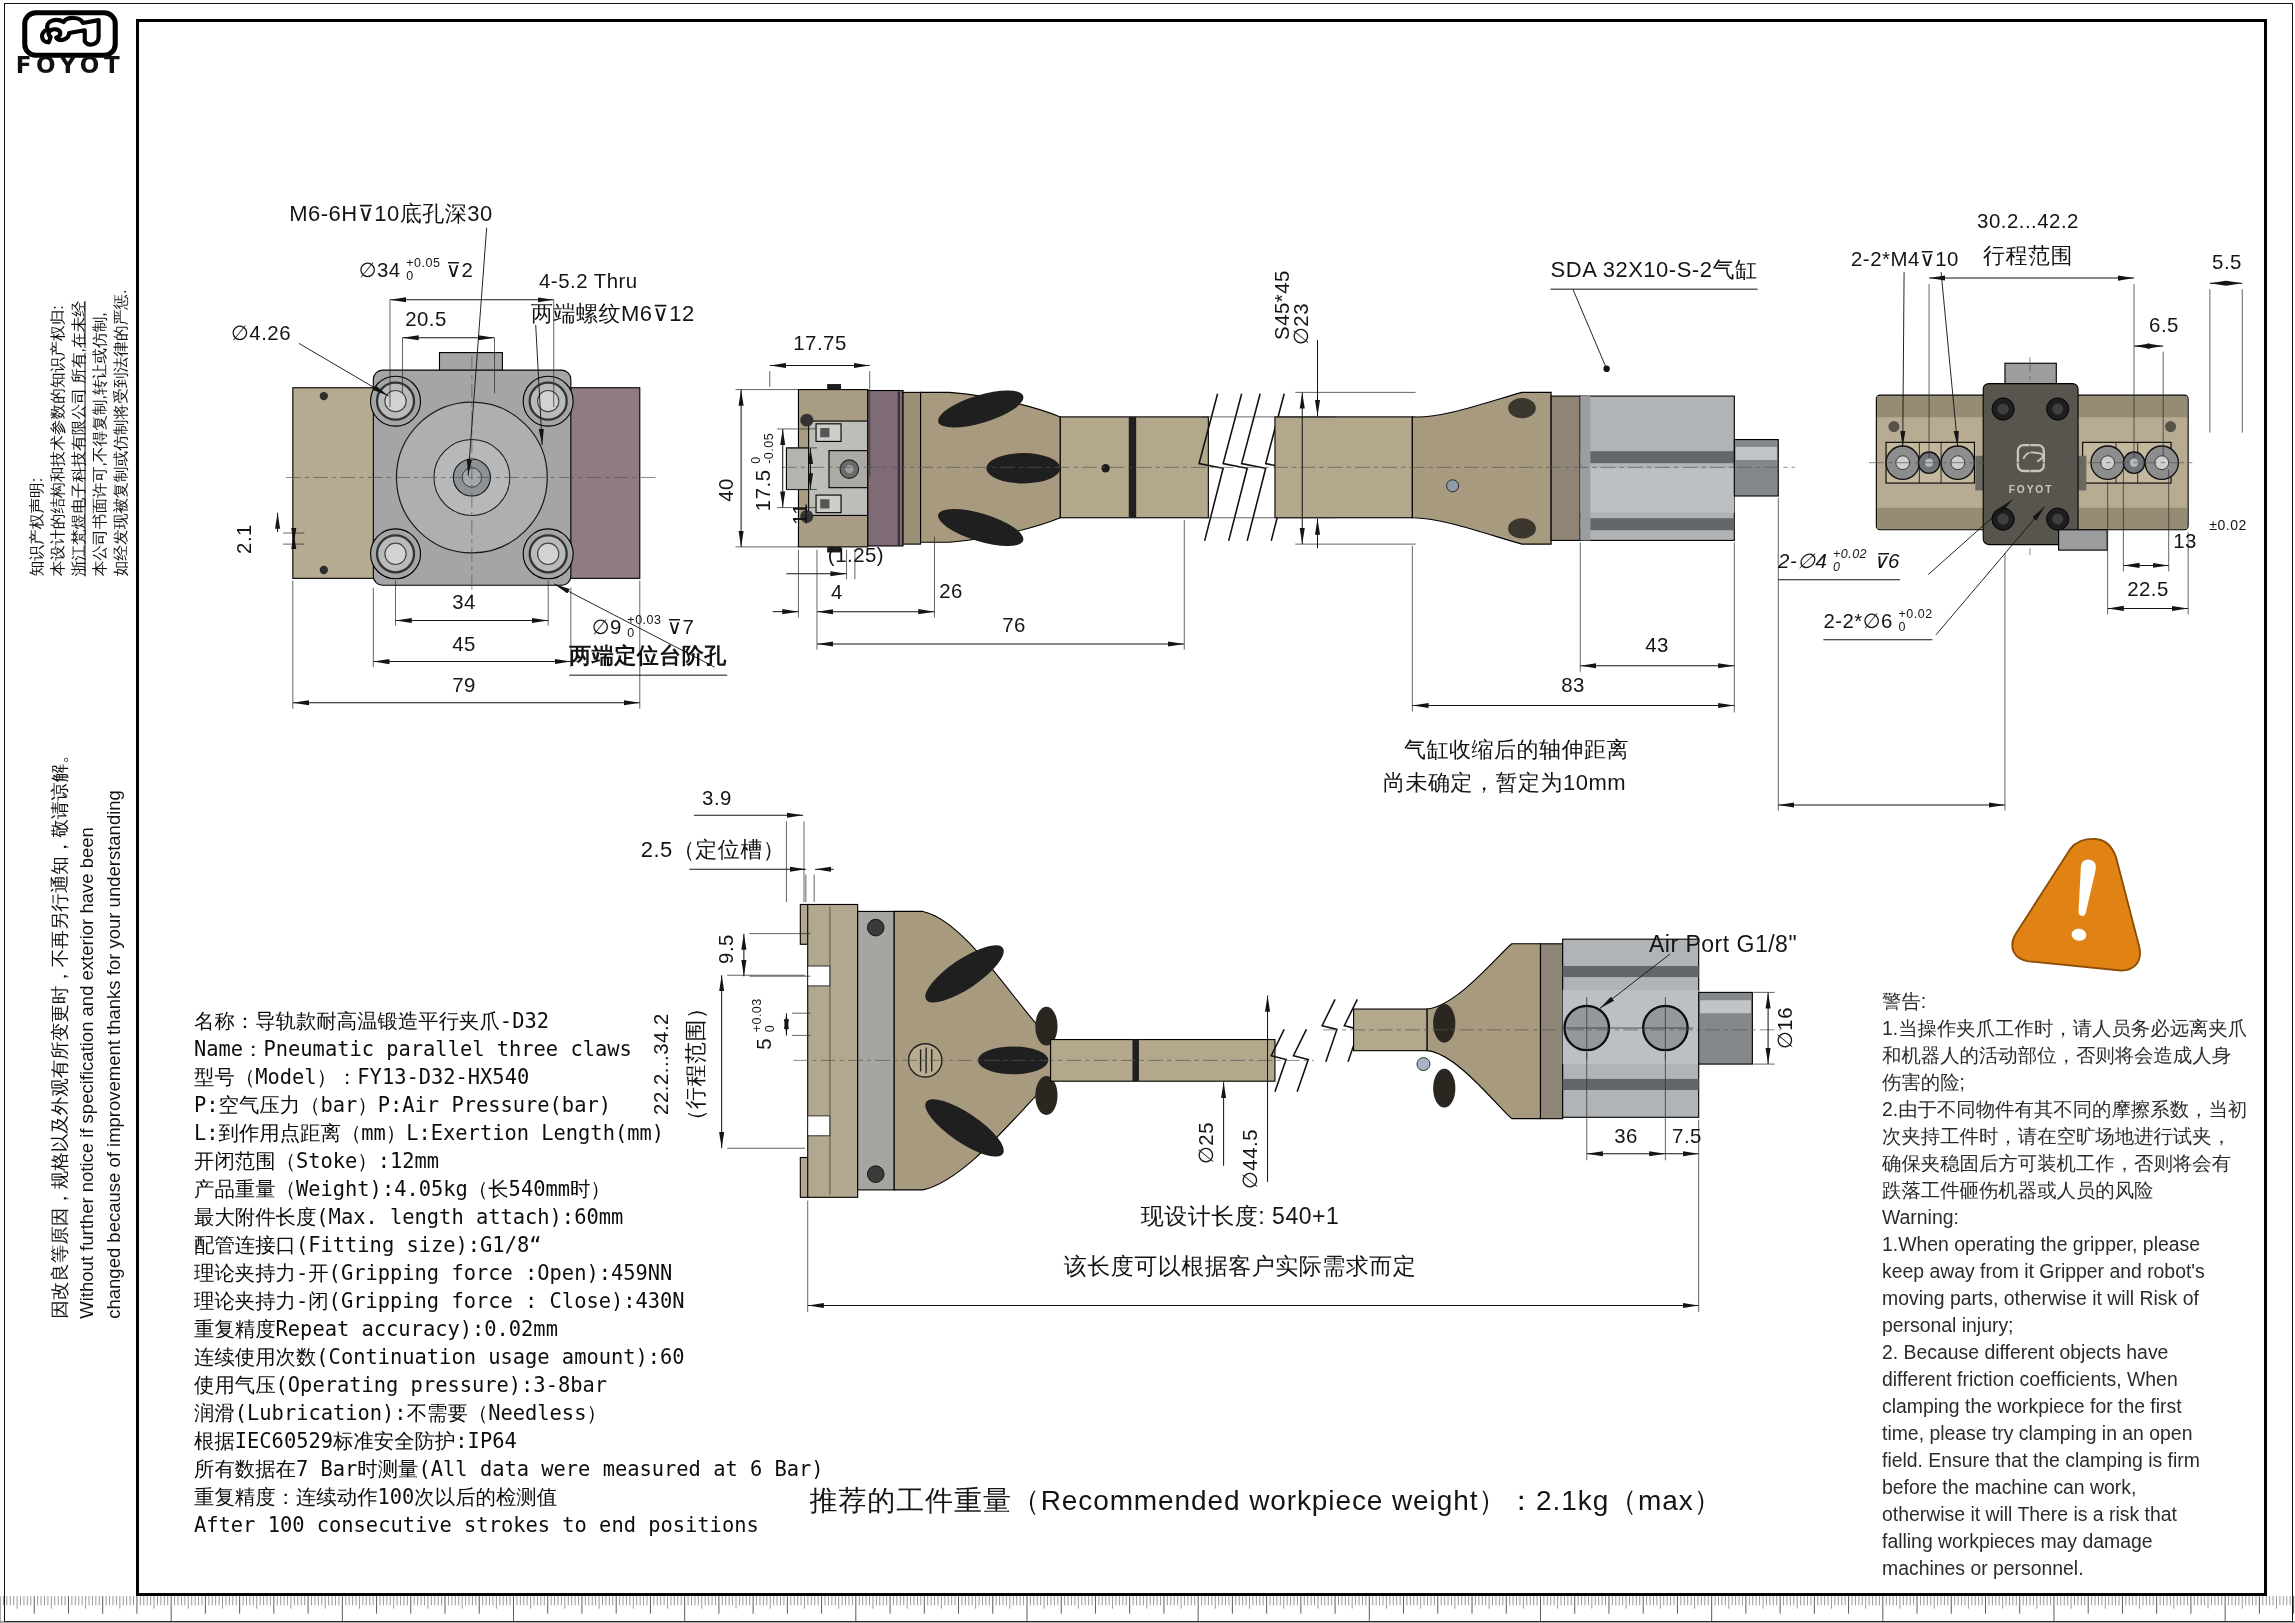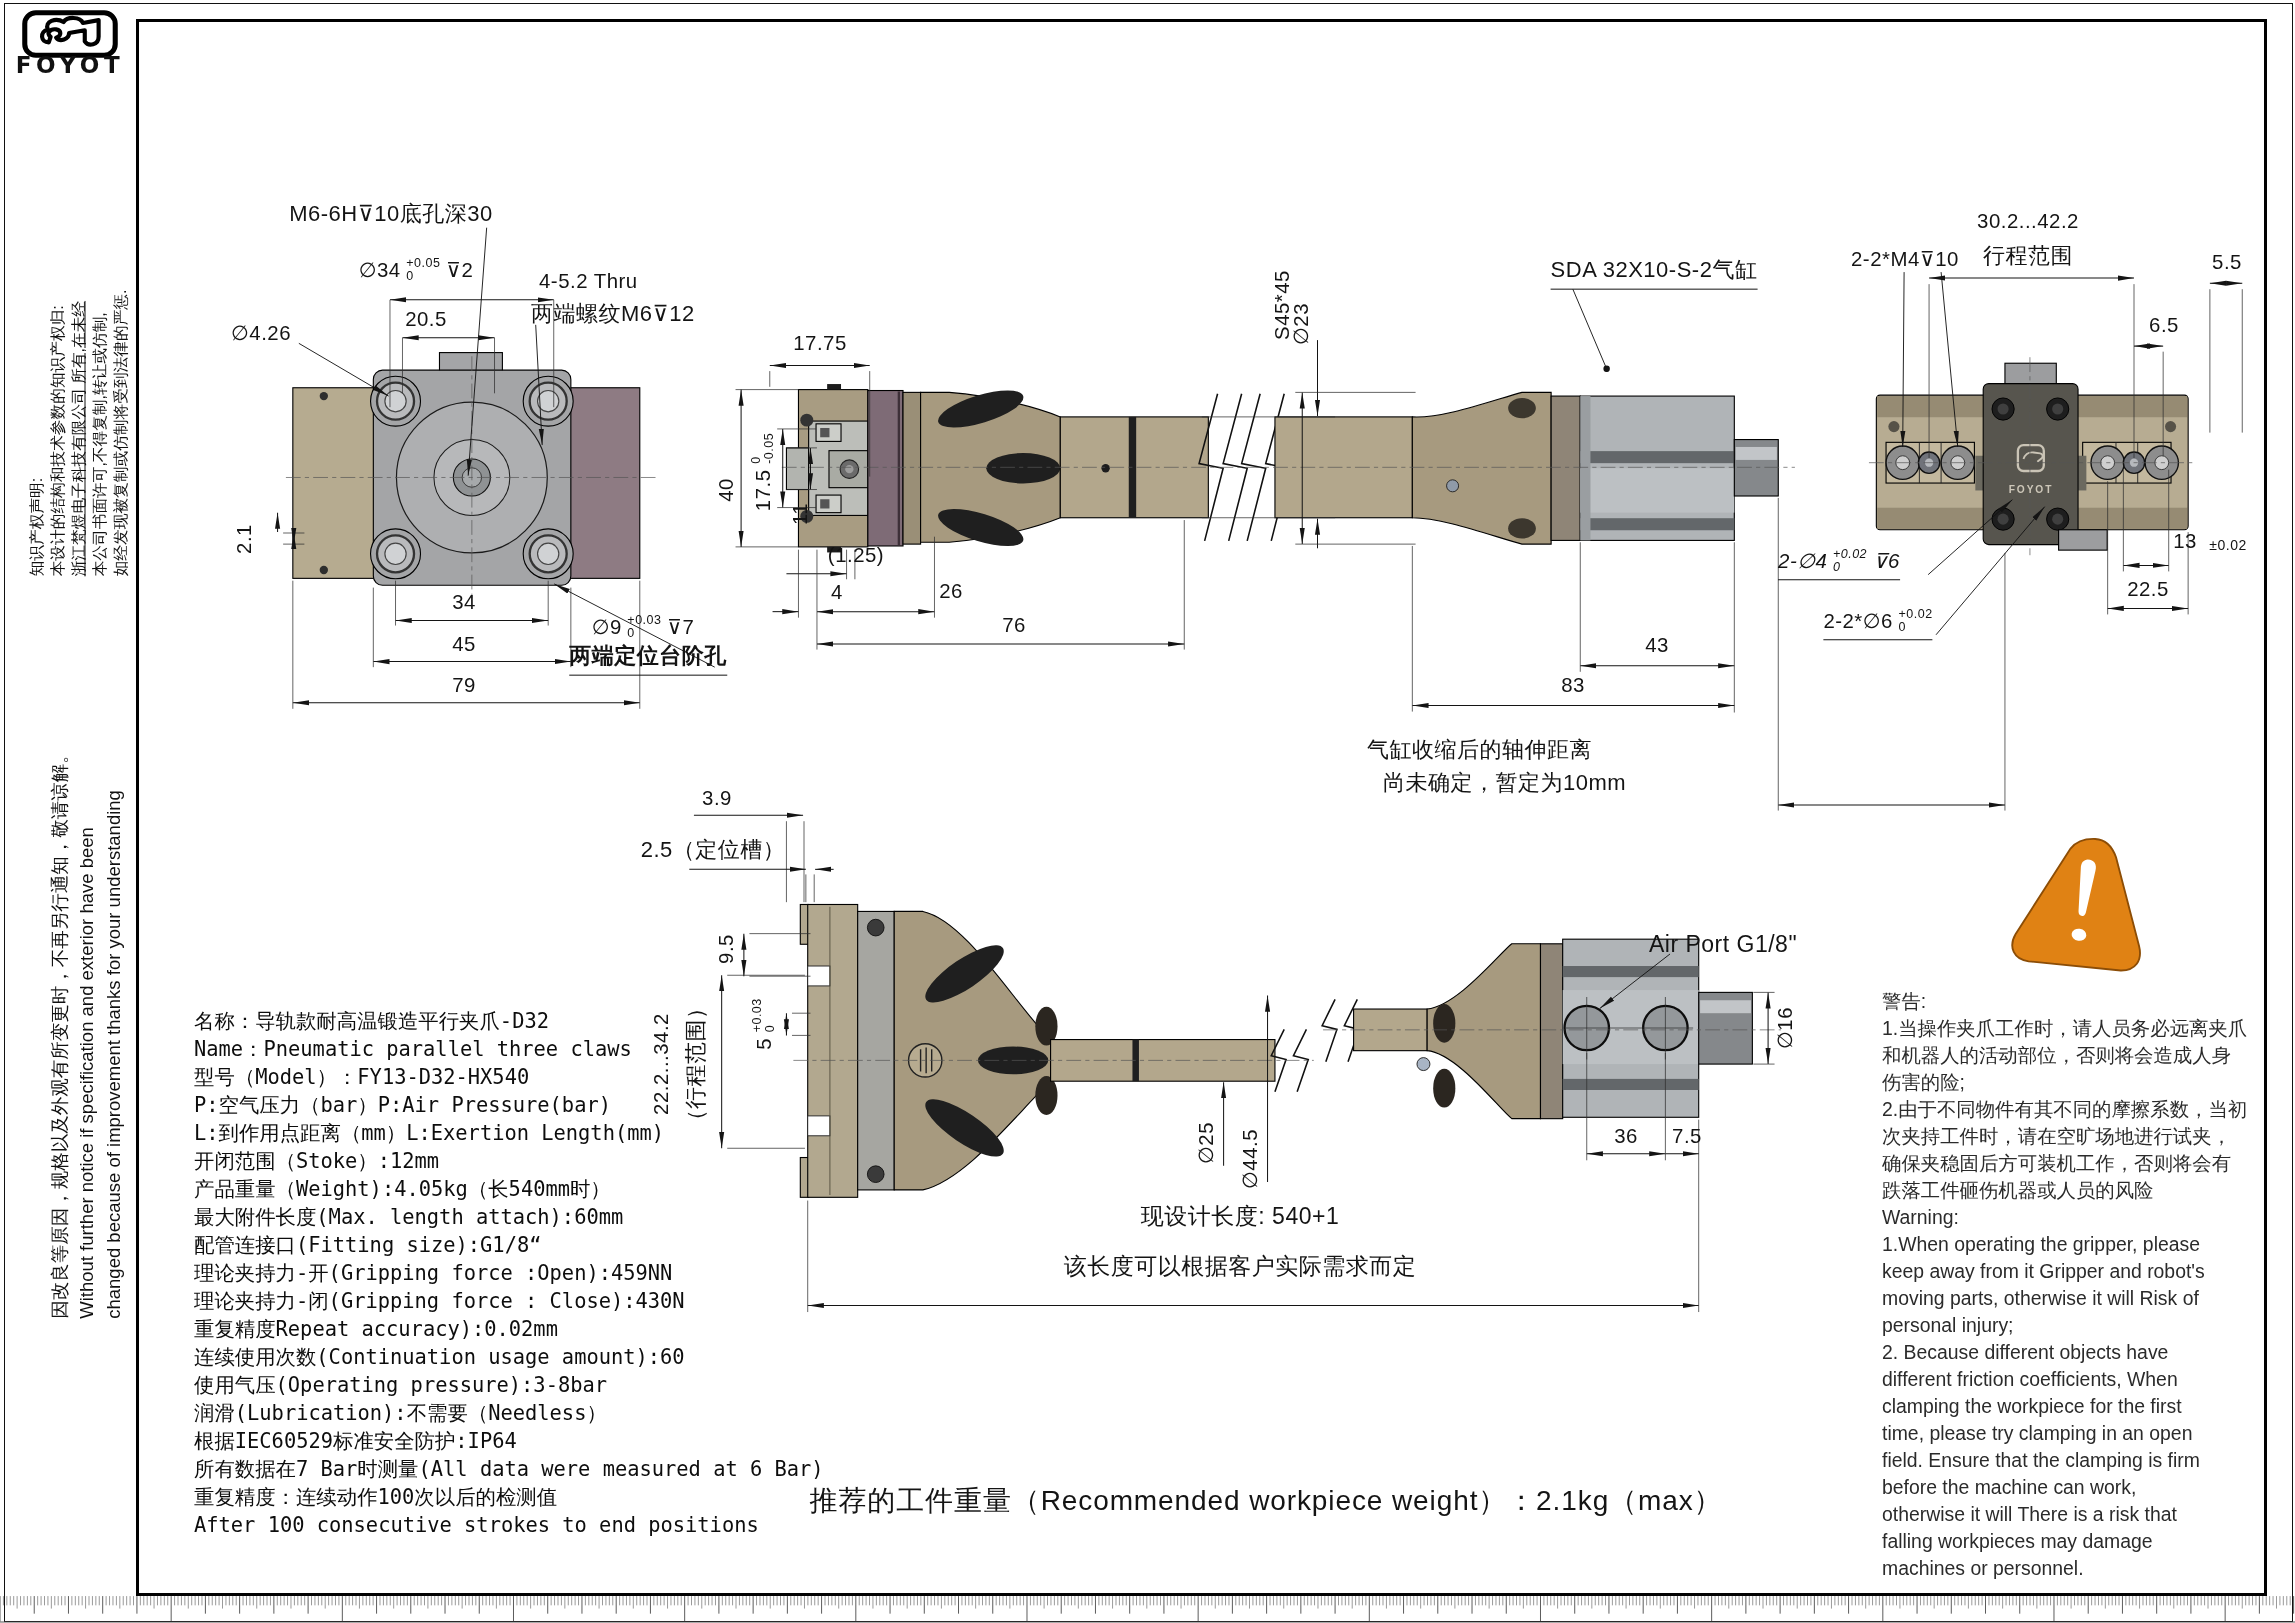--- a/index.html
+++ b/index.html
@@ -1100,30 +1100,30 @@
 <div class="lbl" style="left:856px;top:555px;">(1.25)</div>
 <div class="lbl" style="left:837px;top:592px;">4</div>
 <div class="lbl" style="left:951px;top:591px;">26</div>
 <div class="lbl" style="left:1014px;top:625px;">76</div>
 <div class="lbl rot" style="left:1301px;top:324px;">∅23</div>
 
 <div class="lbl rot" style="left:1282px;top:305px;">S45*45</div>
 <div class="lbl cjk ul" style="left:1654px;top:272px;">SDA 32X10-S-2气缸</div>
 <div class="lbl" style="left:1657px;top:645px;">43</div>
 <div class="lbl" style="left:1573px;top:685px;">83</div>
-<div class="lbl la cjk" style="left:1367px;top:750px;">气缸收缩后的轴伸距离</div>
+<div class="lbl la cjk" style="left:1404px;top:750px;">气缸收缩后的轴伸距离</div>
 <div class="lbl la cjk" style="left:1383px;top:783px;">尚未确定，暂定为10mm</div>
 
 <div class="lbl" style="left:2028px;top:221px;">30.2...42.2</div>
 <div class="lbl cjk" style="left:2028px;top:256px;">行程范围</div>
 <div class="lbl la" style="left:1851px;top:259px;">2-2*M4⊽10</div>
 <div class="lbl" style="left:2164px;top:325px;">6.5</div>
 <div class="lbl" style="left:2227px;top:262px;">5.5</div>
 <div class="lbl" style="left:2185px;top:541px;">13</div>
-<div class="lbl sm" style="left:2228px;top:545px;">±0.02</div>
+<div class="lbl sm" style="left:2228px;top:525px;">±0.02</div>
 <div class="lbl" style="left:2148px;top:589px;">22.5</div>
 <div class="lbl row ul" style="left:1839px;top:564px;font-style:italic;">
   <span>2-∅4</span>
   <span class="tol">
       <span>+0.02</span>
       <span>0</span>
     </span>
   <span>⊽6</span>
 </div>
 <div class="lbl row ul" style="left:1850px;top:624px;margin-left:28px;">

